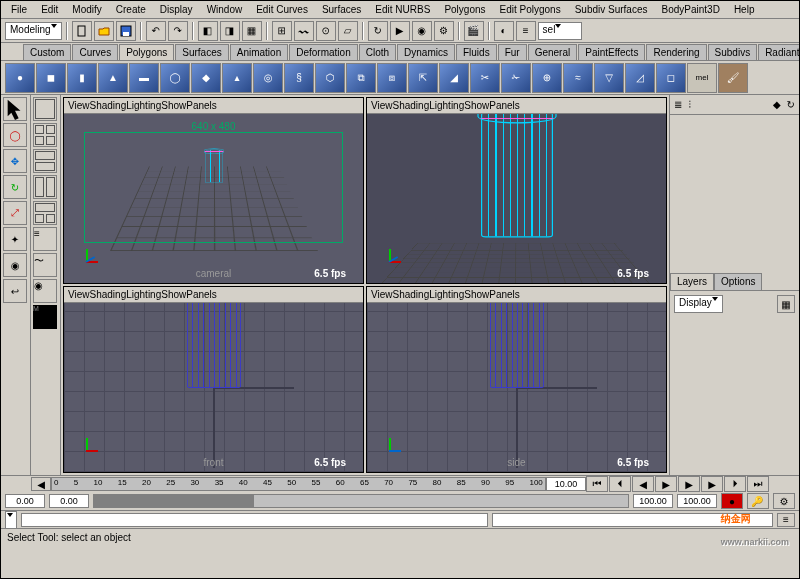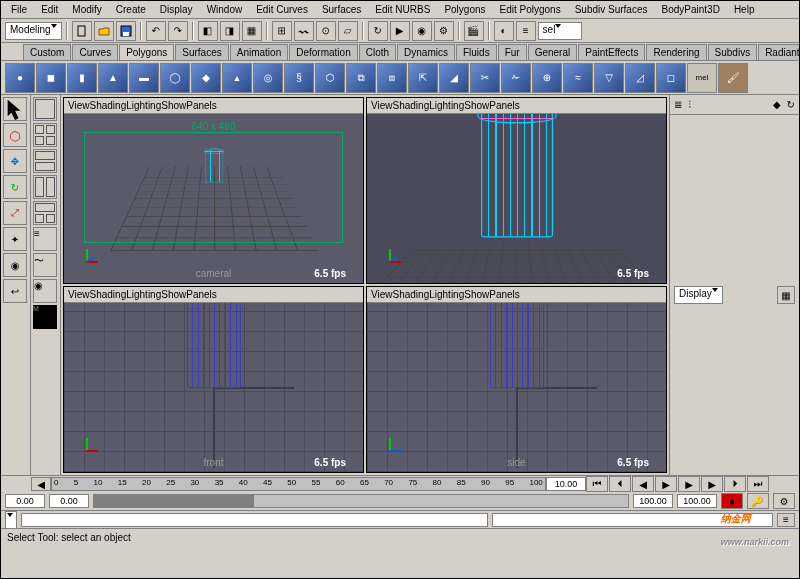--- a/index.html
+++ b/index.html
@@ -54,21 +54,21 @@
 .timeline-ruler-inner span{font-size:8px}
 .timeline-range{height:18px;display:flex;align-items:center;gap:4px;padding:0 4px}
 .time-input{width:40px;height:14px;border:1px solid #808080;background:#fff;font-size:9px;text-align:center}
 .range-bar{flex:1;height:14px;background:#c0c0c0;border:1px solid #808080;position:relative}
 .range-bar-inner{position:absolute;left:0;right:70%;top:0;bottom:0;background:#808080}
 .play-btns{display:flex;gap:1px}
 .play-btn{width:22px;height:16px;border:1px solid #808080;background:#d4d0c8;display:flex;align-items:center;justify-content:center}
 .cmdline{height:18px;display:flex;align-items:center;padding:0 4px;gap:4px;border-top:1px solid #808080}
 .cmd-input{flex:1;height:14px;border:1px solid #808080;background:#fff}
 .statusbar{height:18px;display:flex;align-items:center;padding:0 6px;border-top:1px solid #808080;background:#d4d0c8}
-.watermark{position:absolute;right:10px;bottom:28px;font-size:20px;color:#f60;font-weight:bold;font-style:italic;text-shadow:1px 1px 0 #fff}
+.watermark{position:absolute;right:10px;bottom:28px;font-size:20px;color:#f60;font-weight:bold;text-shadow:1px 1px 0 #fff}
 .ico{width:12px;height:12px;display:inline-block}
 svg{width:100%;height:100%}
 </style>
 </head>
 <body>
 
 <div class="menubar">
   <span>File</span>
   <span>Edit</span>
   <span>Modify</span>
@@ -326,20 +326,24 @@
   </div>
 
   <div class="rightpanel">
     <div style="height:20px;display:flex;align-items:center;gap:6px;padding:0 4px;border-bottom:1px solid #808080">
       <span>≣</span>
       <span>⫶</span>
       <span style="margin-left:auto">◆</span>
       <span>↻</span>
     </div>
     <div class="panel-body"></div>
+    <div class="panel-tabs">
+      <div class="panel-tab active">Layers</div>
+      <div class="panel-tab">Options</div>
+    </div>
     <div style="padding:4px;display:flex;align-items:center;gap:4px">
       <div class="dropdown">
           <span>Display</span>
           <span class="dropdown-arrow"></span>
         </div>
       <div class="tool-btn" style="width:18px;height:18px;margin-left:auto">▦</div>
     </div>
     <div class="panel-body" style="flex:1"></div>
   </div>
 </div>

